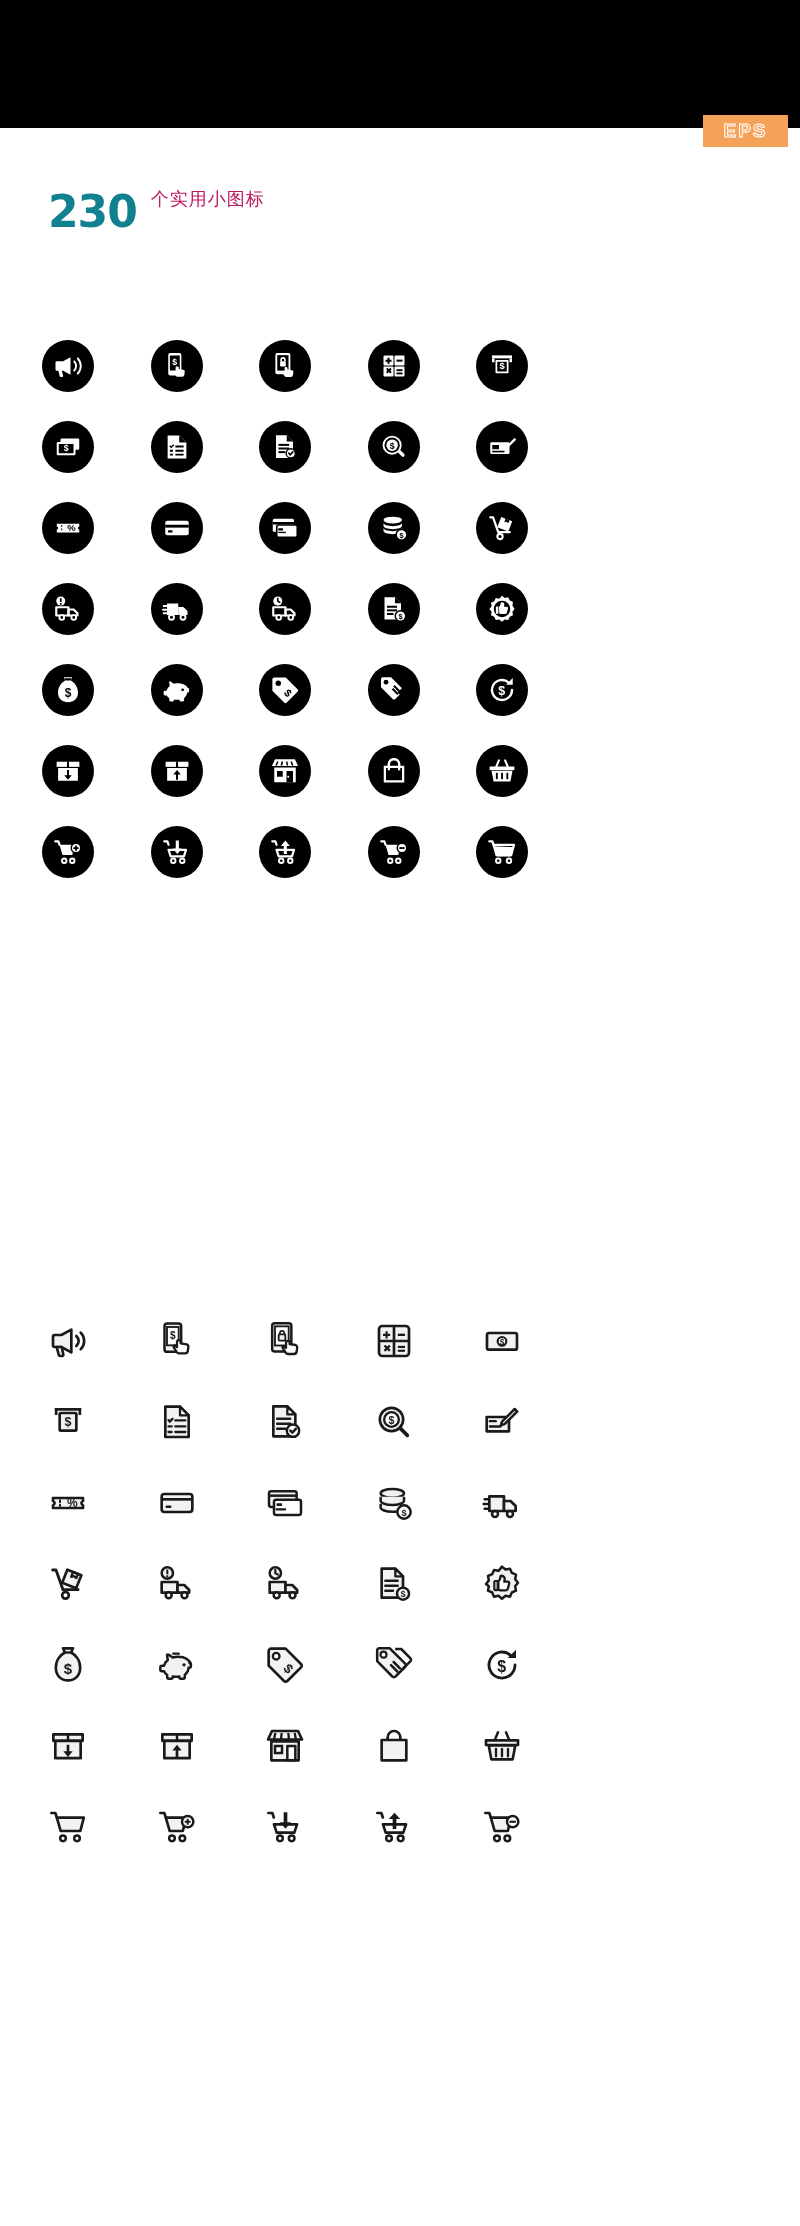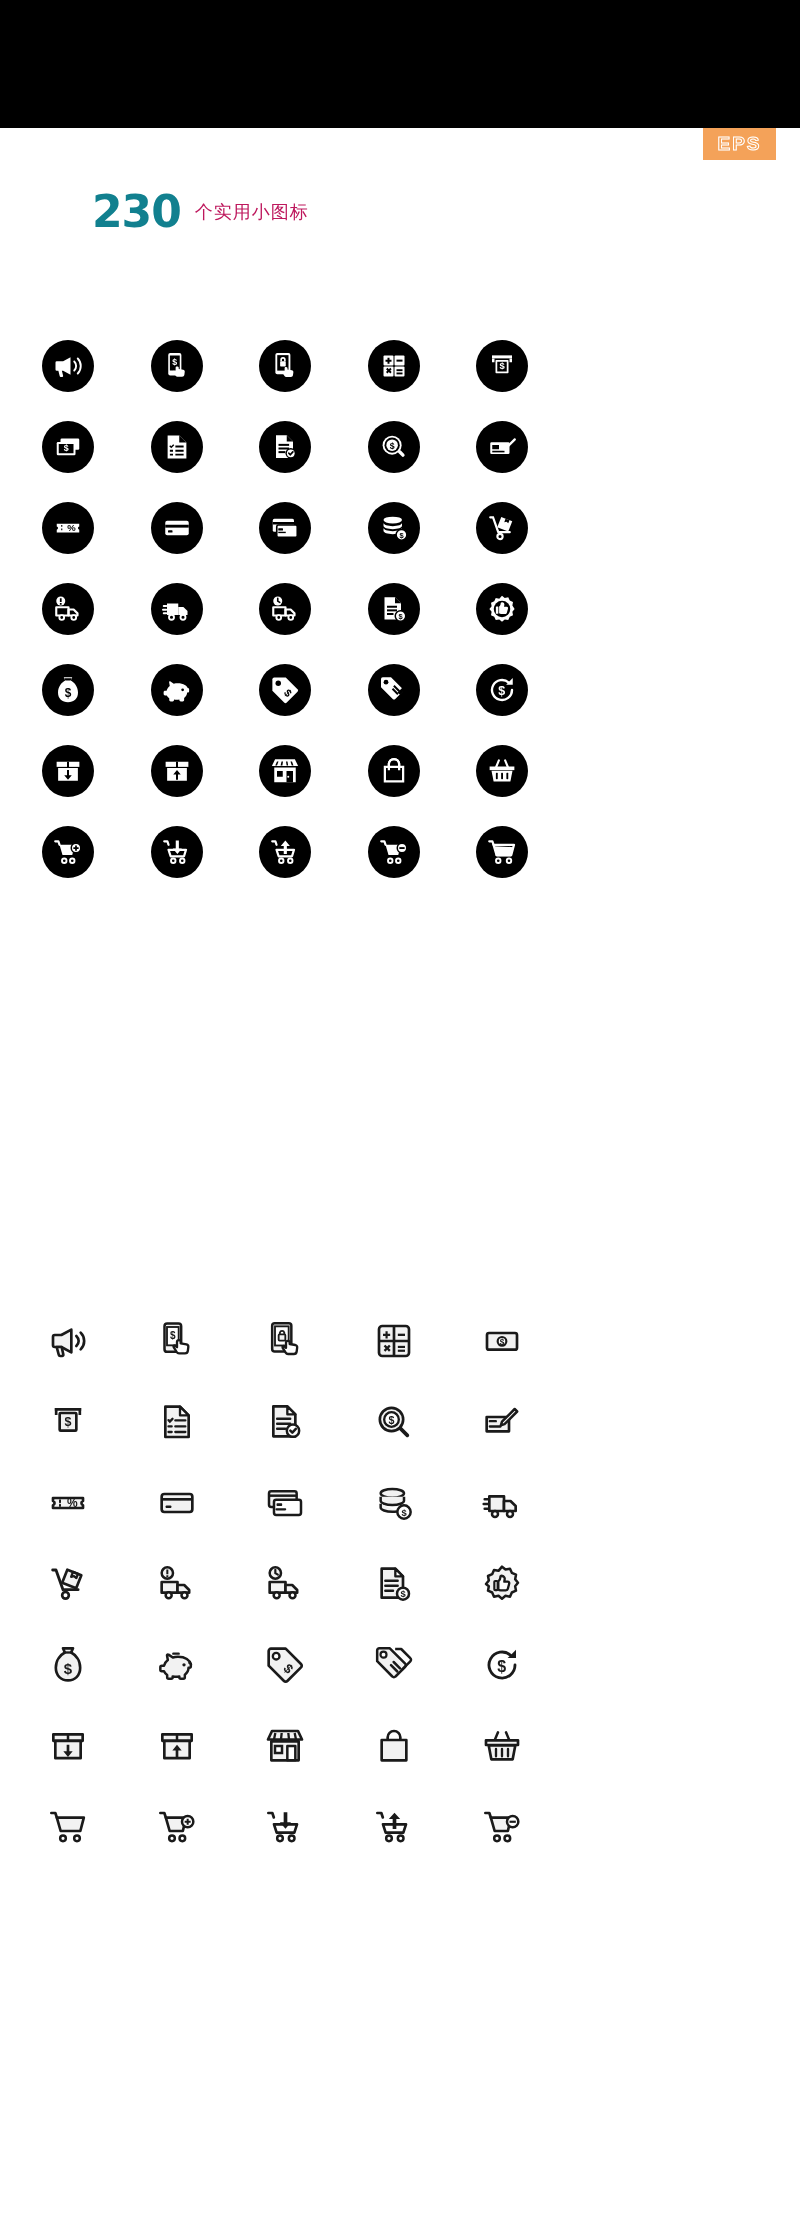--- a/index.html
+++ b/index.html
@@ -26,22 +26,22 @@
     top: 0;
     width: 800px;
     height: 128px;
     background: #000000;
   }
 
   
   .eps-badge {
     position: absolute;
     left: 703px;
-    top: 128px;
-    width: 73px;
+    top: 115px;
+    width: 85px;
     height: 32px;
     background: #f4a259;
     display: flex;
     align-items: center;
     justify-content: center;
   }
   .eps-badge .eps-text {
     font-family: "Liberation Sans", "DejaVu Sans", sans-serif;
     font-size: 19px;
     font-weight: 700;
@@ -50,23 +50,22 @@
     -webkit-text-stroke: 1px #ffffff;
     text-shadow: 0 0 0 #ffffff;
   }
 
   
   .title-row {
     position: absolute;
     left: 48px;
     top: 190px;
     display: flex;
-    align-items: center;
+    align-items: flex-start;
     gap: 14px;
-    margin-left: 44px;
   }
   .title-count {
     font-family: "DejaVu Sans", "Liberation Sans", sans-serif;
     font-size: 44px;
     font-weight: 700;
     color: #11808f;
     line-height: 1;
     letter-spacing: -1px;
   }
   .title-label {

